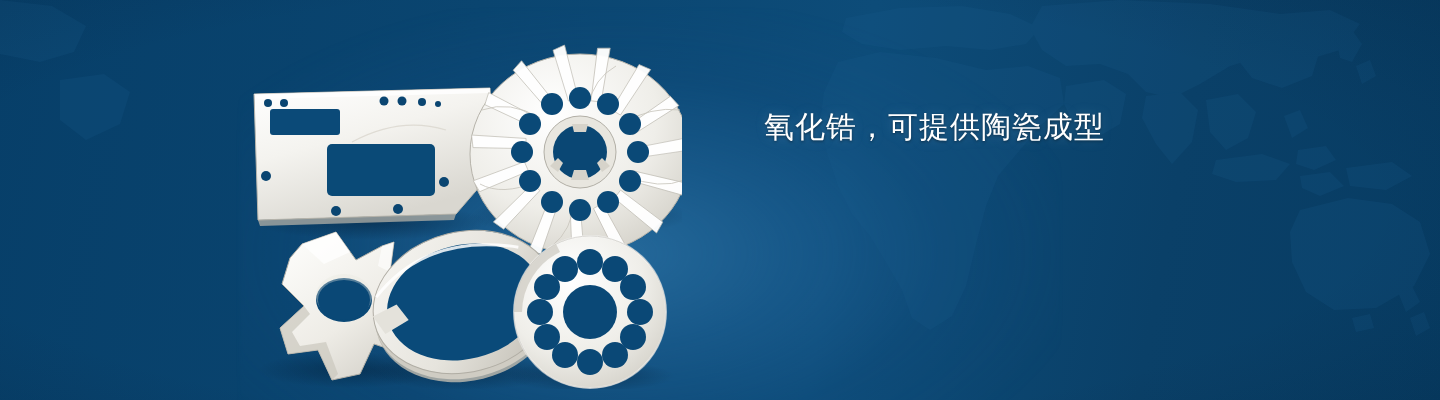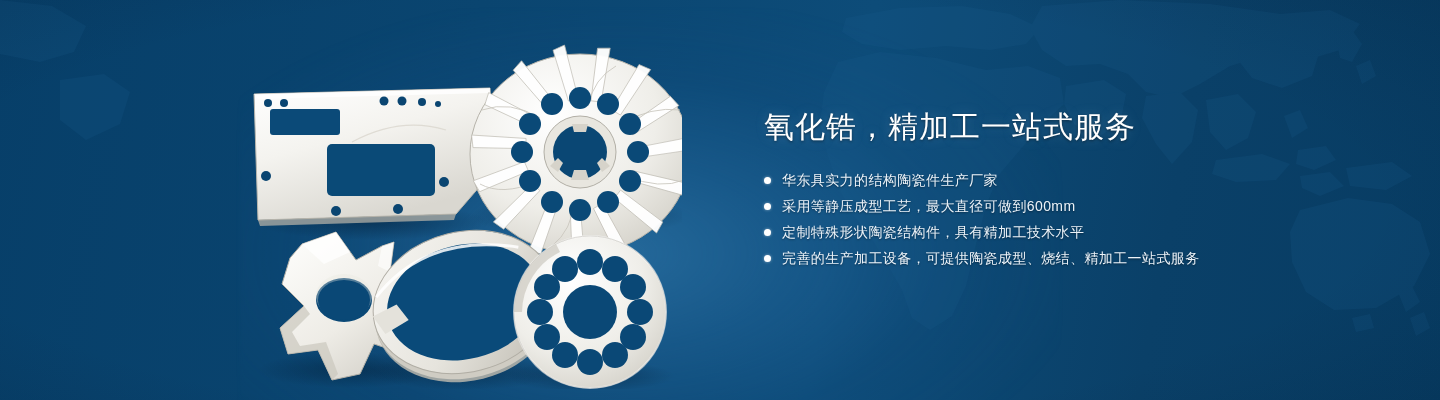--- a/index.html
+++ b/index.html
@@ -361,35 +361,17 @@
         </g>
 
         <path d="M-76 0 A76 76 0 0 1 -34 -68 L-30 -60 A68 68 0 0 0 -68 0 Z" fill="#c4c1b8" opacity="0.6"></path>
       </g>
     </svg>
   </div>
 
   <div class="bg-vignette"></div>
 
   <div class="copy">
-    <h1 class="headline">氧化锆，精加工一站式服务</h1>
-
-    <ul class="bullets">
-      <li class="bullet">
-        <span class="dot"></span>
-        <span class="bullet-text">华东具实力的结构陶瓷件生产厂家</span>
-      </li>
-      <li class="bullet">
-        <span class="dot"></span>
-        <span class="bullet-text">采用等静压成型工艺，最大直径可做到600mm</span>
-      </li>
-      <li class="bullet">
-        <span class="dot"></span>
-        <span class="bullet-text">定制特殊形状陶瓷结构件，具有精加工技术水平</span>
-      </li>
-      <li class="bullet">
-        <span class="dot"></span>
-        <span class="bullet-text">完善的生产加工设备，可提供陶瓷成型、烧结、精加工一站式服务</span>
-      </li>
-    </ul>
+    <h1 class="headline">氧化锆，可提供陶瓷成型</h1>
+
   </div>
 
 </div>
 
 </body></html>

